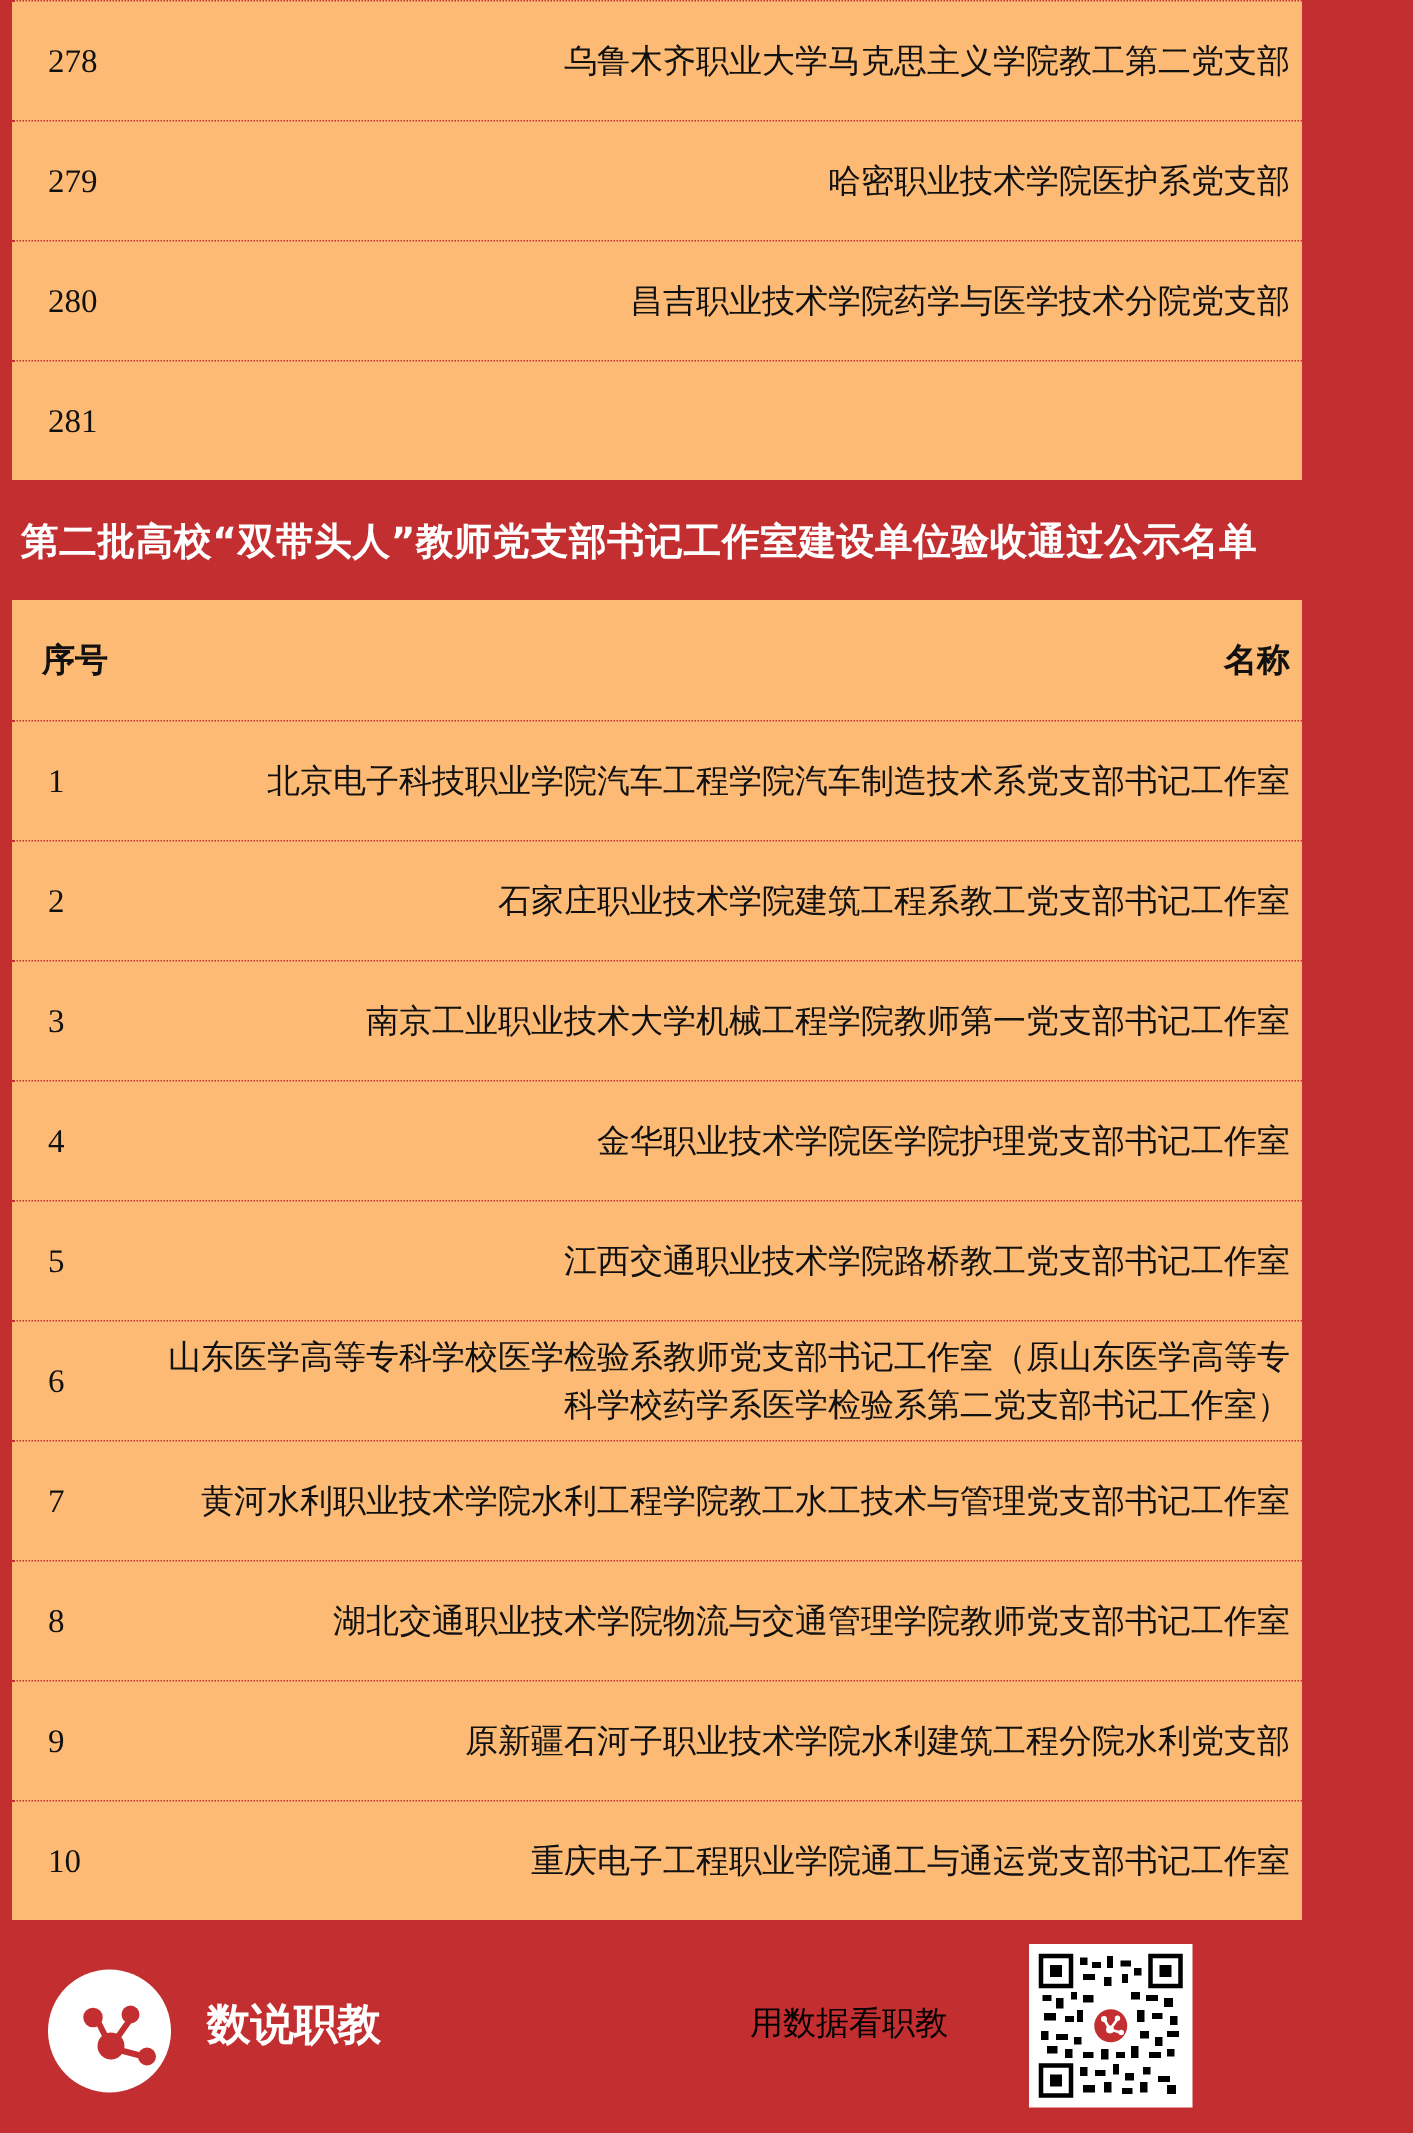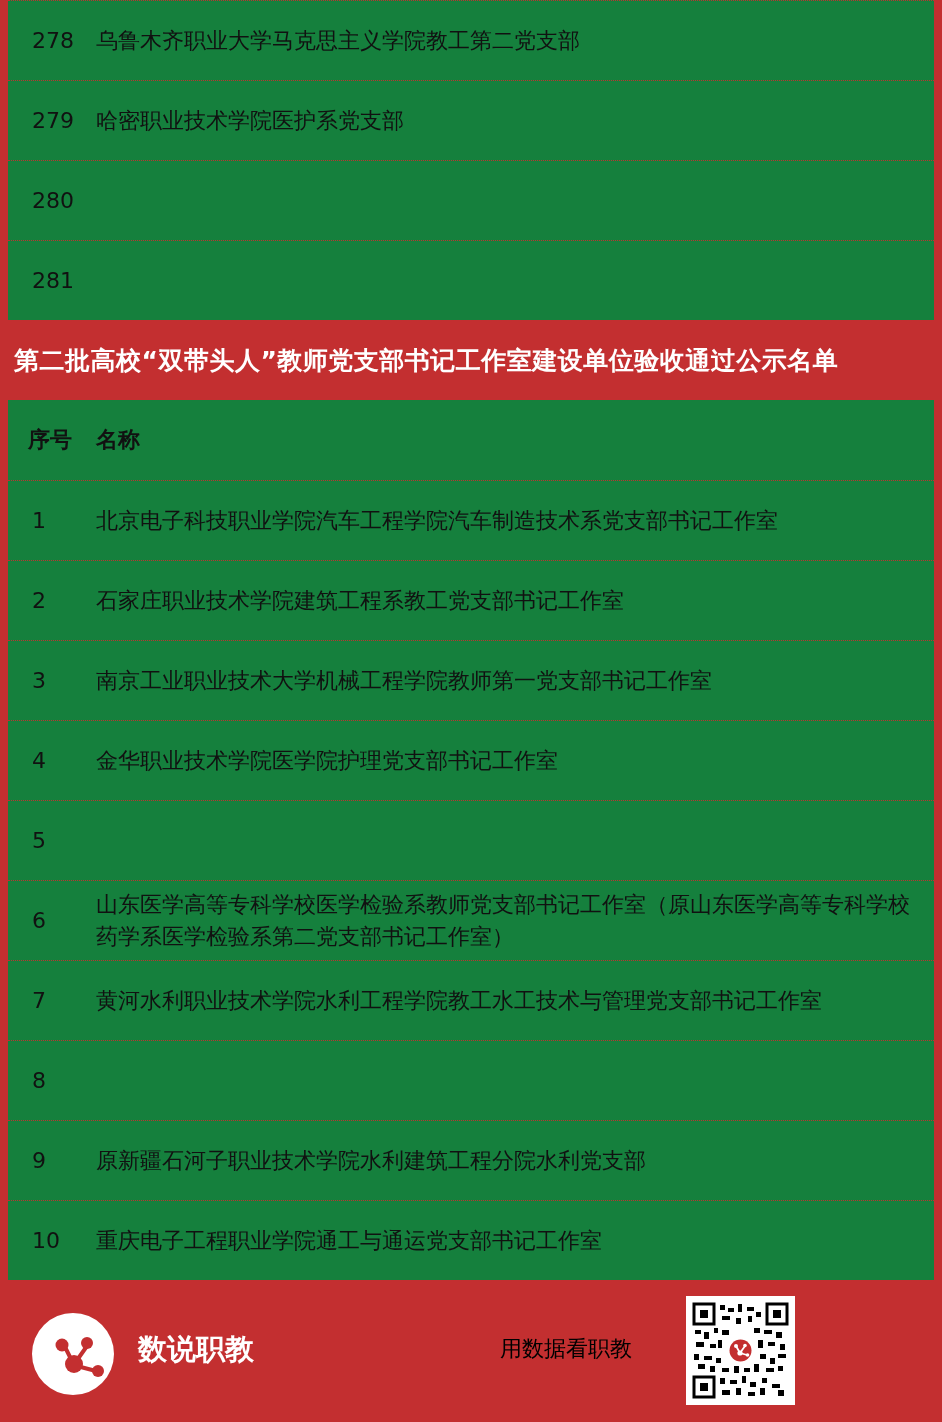--- a/index.html
+++ b/index.html
@@ -10,22 +10,23 @@
       width: 942px;
       height: 1422px;
       background: #c32f30;
       font-family: "DejaVu Sans", "Liberation Sans", sans-serif;
       position: relative;
       overflow: hidden;
     }
     .table-block {
       position: absolute;
       left: 8px;
-      width: 926px;
-      background: #15803d;
+      width: 860px;
+      background: #fdba74;
+      font-family: Liberation Serif, serif;
     }
     #table-top {
       top: 0;
       height: 320px;
     }
     #table-bottom {
       top: 400px;
       height: 880px;
     }
     .row {
@@ -46,21 +47,21 @@
     .cell-num {
       width: 88px;
       padding-left: 24px;
       box-sizing: border-box;
       font-size: 22px;
       color: #111;
       flex-shrink: 0;
     }
     .cell-name {
       flex: 1;
-      text-align: left;
+      text-align: right;
       font-size: 22px;
       color: #111;
       line-height: 32px;
       padding-right: 8px;
       box-sizing: border-box;
     }
     .row.header .cell-num,
     .row.header .cell-name {
       font-weight: bold;
       font-size: 22px;
@@ -141,20 +142,21 @@
   <div class="row first-top">
     <div class="cell-num">278</div>
     <div class="cell-name">乌鲁木齐职业大学马克思主义学院教工第二党支部</div>
   </div>
   <div class="row">
     <div class="cell-num">279</div>
     <div class="cell-name">哈密职业技术学院医护系党支部</div>
   </div>
   <div class="row">
     <div class="cell-num">280</div>
+    <div class="cell-name">昌吉职业技术学院药学与医学技术分院党支部</div>
   </div>
   <div class="row">
     <div class="cell-num">281</div>
   </div>
 </div>
 
 <div class="section-title">第二批高校“双带头人”教师党支部书记工作室建设单位验收通过公示名单</div>
 
 <div id="table-bottom" class="table-block">
   <div class="row header">
@@ -172,31 +174,33 @@
   <div class="row">
     <div class="cell-num">3</div>
     <div class="cell-name">南京工业职业技术大学机械工程学院教师第一党支部书记工作室</div>
   </div>
   <div class="row">
     <div class="cell-num">4</div>
     <div class="cell-name">金华职业技术学院医学院护理党支部书记工作室</div>
   </div>
   <div class="row">
     <div class="cell-num">5</div>
+    <div class="cell-name">江西交通职业技术学院路桥教工党支部书记工作室</div>
   </div>
   <div class="row">
     <div class="cell-num">6</div>
     <div class="cell-name">山东医学高等专科学校医学检验系教师党支部书记工作室（原山东医学高等专科学校药学系医学检验系第二党支部书记工作室）</div>
   </div>
   <div class="row">
     <div class="cell-num">7</div>
     <div class="cell-name">黄河水利职业技术学院水利工程学院教工水工技术与管理党支部书记工作室</div>
   </div>
   <div class="row">
     <div class="cell-num">8</div>
+    <div class="cell-name">湖北交通职业技术学院物流与交通管理学院教师党支部书记工作室</div>
   </div>
   <div class="row">
     <div class="cell-num">9</div>
     <div class="cell-name">原新疆石河子职业技术学院水利建筑工程分院水利党支部</div>
   </div>
   <div class="row">
     <div class="cell-num">10</div>
     <div class="cell-name">重庆电子工程职业学院通工与通运党支部书记工作室</div>
   </div>
 </div>

